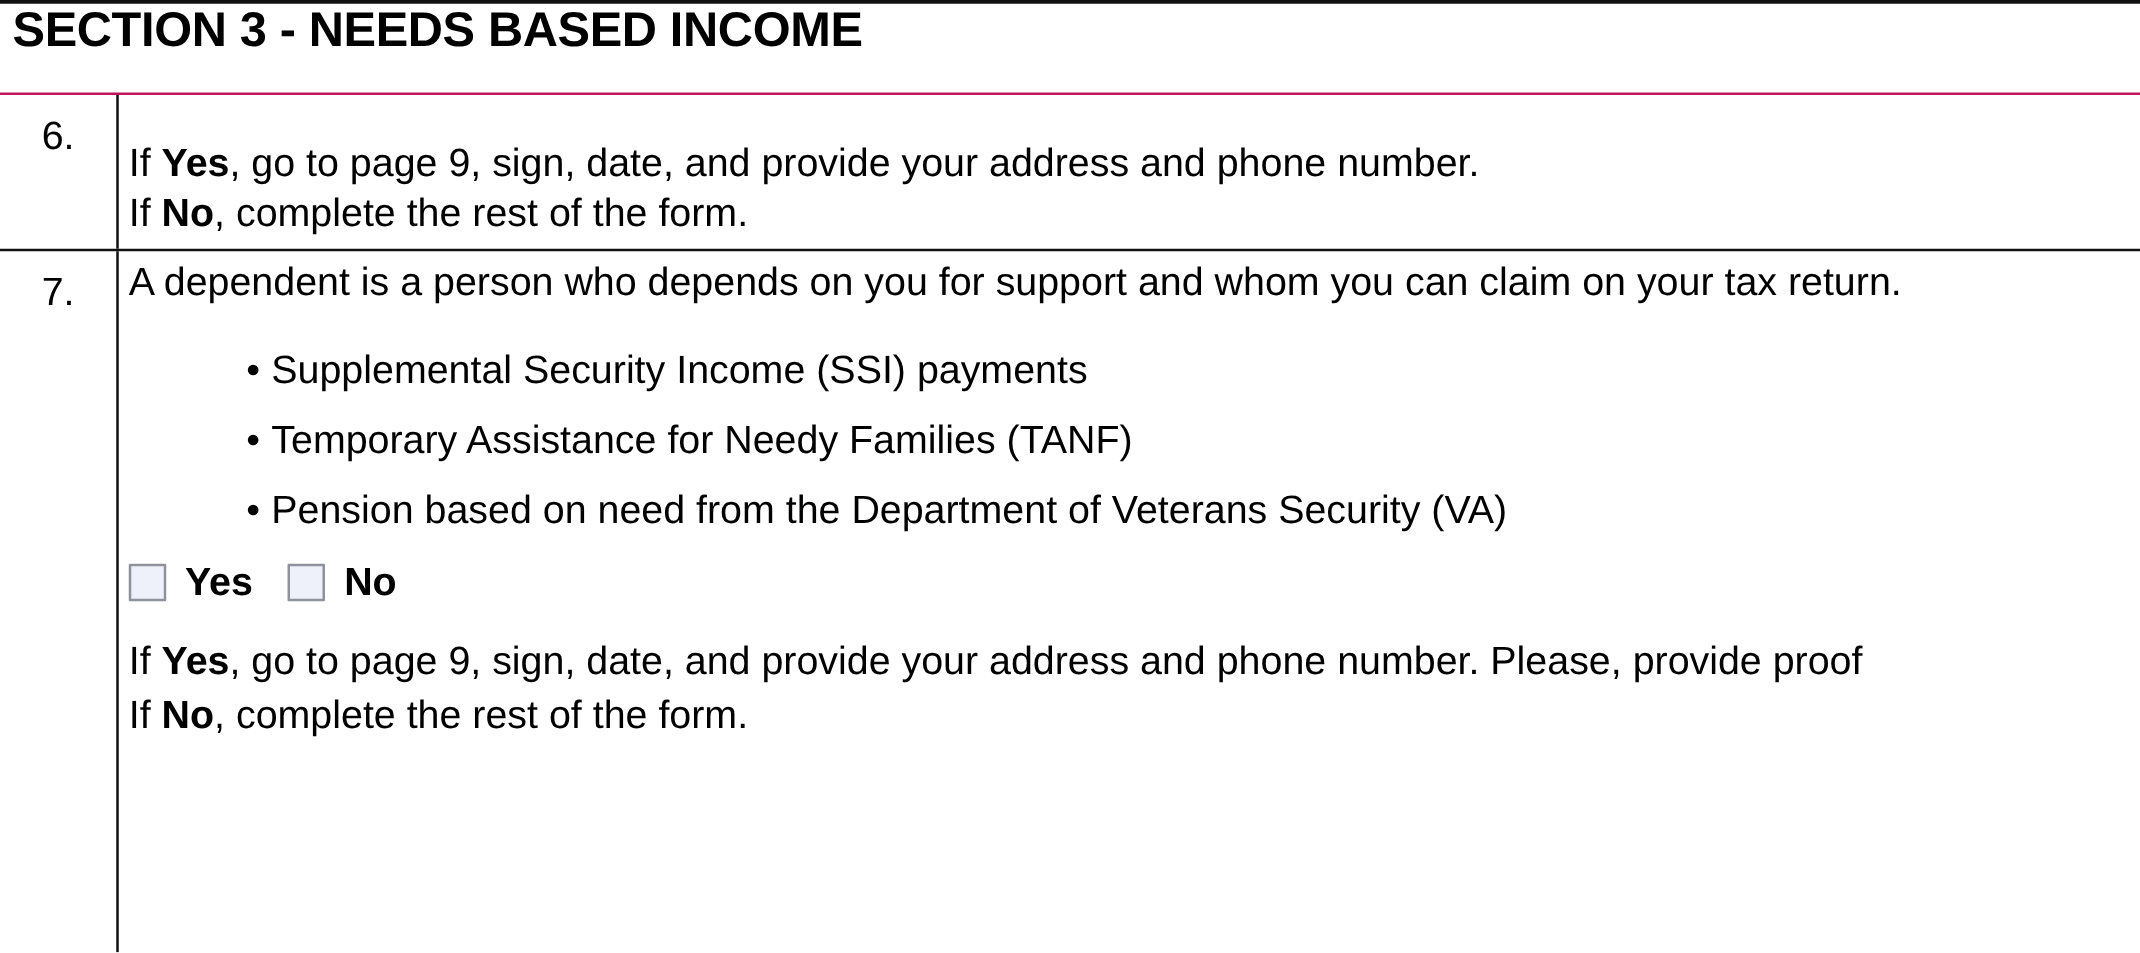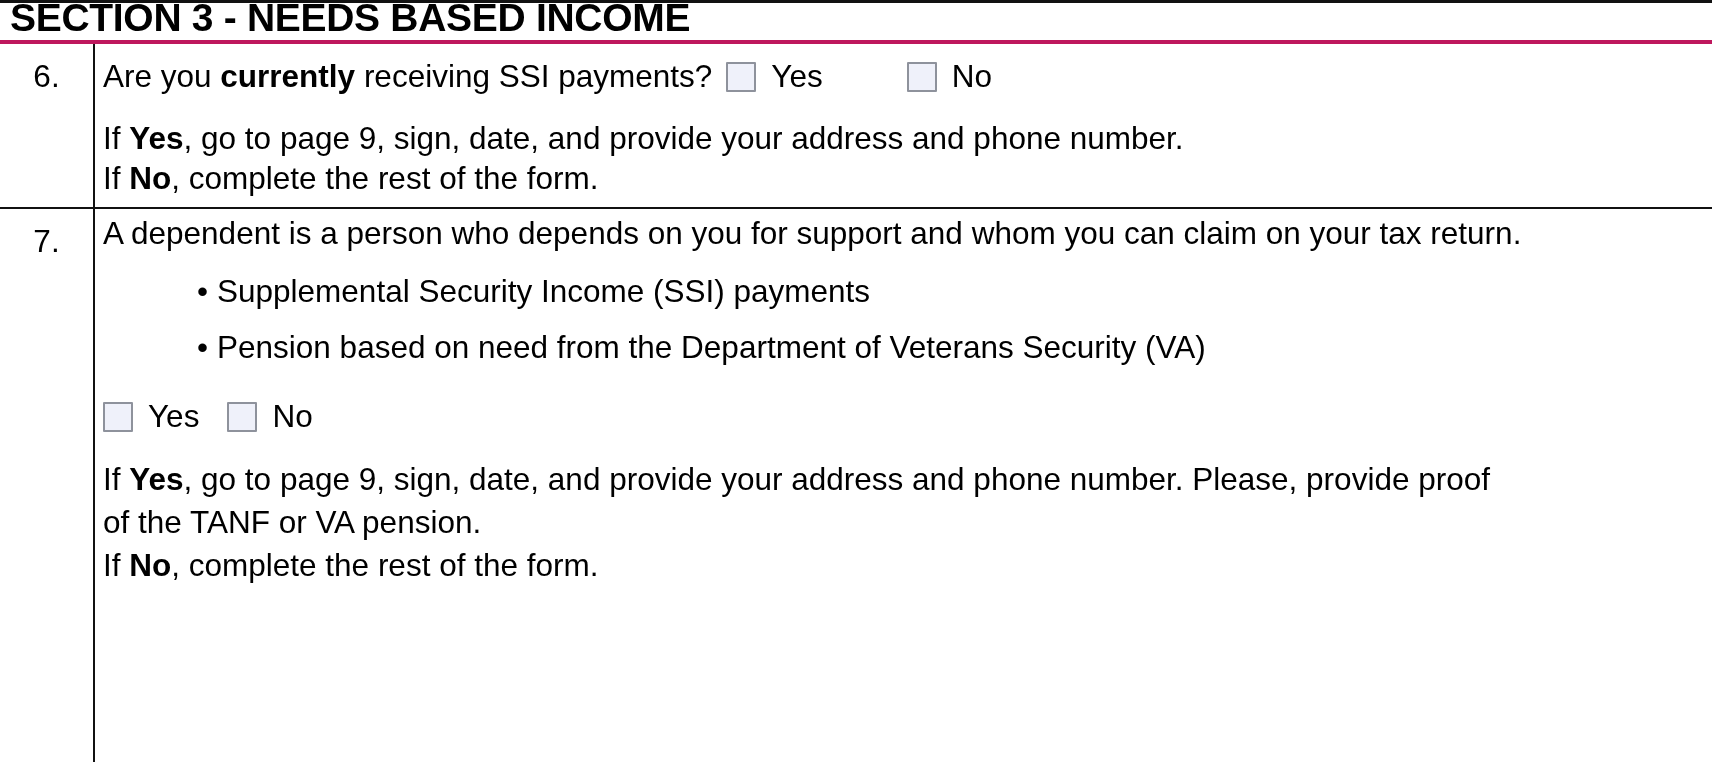--- a/index.html
+++ b/index.html
@@ -12,24 +12,24 @@
     background: #ffffff;
     color: #000000;
     font-size: 31.5px;
     border-top: 3px solid #111111;
     display: flex;
     flex-direction: column;
     overflow: hidden;
   }
 
   .section-header {
-    height: 41px;
-    border-bottom: 4px solid #be185d;
+    height: 73px;
+    border-bottom: 2px solid #be185d;
     display: flex;
-    align-items: flex-end;
+    align-items: flex-start;
     padding-left: 10px;
     flex: 0 0 auto;
   }
   .section-title {
     font-weight: bold;
     font-size: 39px;
     letter-spacing: -0.3px;
     white-space: nowrap;
   }
 
@@ -56,25 +56,25 @@
 
   .line { line-height: 40px; white-space: nowrap; }
 
   
   .q6-instructions { margin-top: 22px; }
 
   
   .row-7 .content-cell { padding-top: 3px; }
   .para-line { line-height: 43px; white-space: nowrap; }
 
-  .bullets { margin-top: 16px; }
+  .bullets { margin-top: 28px; }
   .bullet-item { line-height: 40px; margin-bottom: 16px; white-space: nowrap; padding-left: 94px; }
   .bullet-marker { display: inline-block; margin-right: 9px; }
 
-  .cb-row { margin-top: 29px; line-height: 40px; white-space: nowrap; }
+  .cb-row { margin-top: 18px; line-height: 40px; white-space: nowrap; font-weight: bold; }
   .q7-instructions { margin-top: 22px; }
   .q7-instructions .line { line-height: 43px; }
 
   
   .checkbox {
     display: inline-block;
     width: 30px;
     height: 30px;
     background: #eff1fa;
     border: 2px solid #8e929c;
@@ -98,49 +98,48 @@
 
   <div class="section-header">
     <div class="section-title">SECTION 3 - NEEDS BASED INCOME</div>
   </div>
 
   <div class="rows">
 
     <div class="q-row row-6">
       <div class="num-cell">6.</div>
       <div class="content-cell">
-        <div class="line">
-          <span>Are you <b>currently</b> receiving SSI payments?</span><span class="cb-label q6-cb-first"><span class="checkbox"></span><span>Yes</span></span><span class="cb-label q6-cb-second"><span class="checkbox"></span><span>No</span></span>
-        </div>
         <div class="q6-instructions">
           <div class="line">If <b>Yes</b>, go to page 9, sign, date, and provide your address and phone number.</div>
           <div class="line">If <b>No</b>, complete the rest of the form.</div>
         </div>
       </div>
     </div>
 
     <div class="q-row row-7">
       <div class="num-cell">7.</div>
       <div class="content-cell">
         <div>
           <div class="para-line">A dependent is a person who depends on you for support and whom you can claim on your tax return.</div>
         </div>
         <div class="bullets">
           <div class="bullet-item">
             <span class="bullet-marker">•</span><span>Supplemental Security Income (SSI) payments</span>
           </div>
           <div class="bullet-item">
+            <span class="bullet-marker">•</span><span>Temporary Assistance for Needy Families (TANF)</span>
+          </div>
+          <div class="bullet-item">
             <span class="bullet-marker">•</span><span>Pension based on need from the Department of Veterans Security (VA)</span>
           </div>
         </div>
         <div class="cb-row">
           <span class="cb-label"><span class="checkbox"></span><span>Yes</span></span><span class="cb-label q7-cb-second"><span class="checkbox"></span><span>No</span></span>
         </div>
         <div class="q7-instructions">
           <div class="line">If <b>Yes</b>, go to page 9, sign, date, and provide your address and phone number. Please, provide proof</div>
-          <div class="line">of the TANF or VA pension.</div>
           <div class="line">If <b>No</b>, complete the rest of the form.</div>
         </div>
       </div>
     </div>
 
   </div>
 </div>
 
 </body></html>

